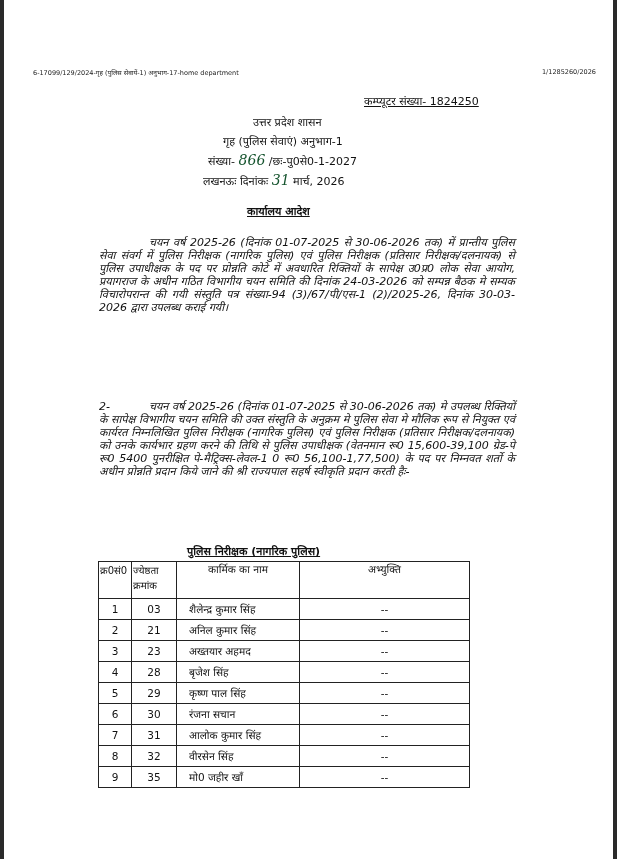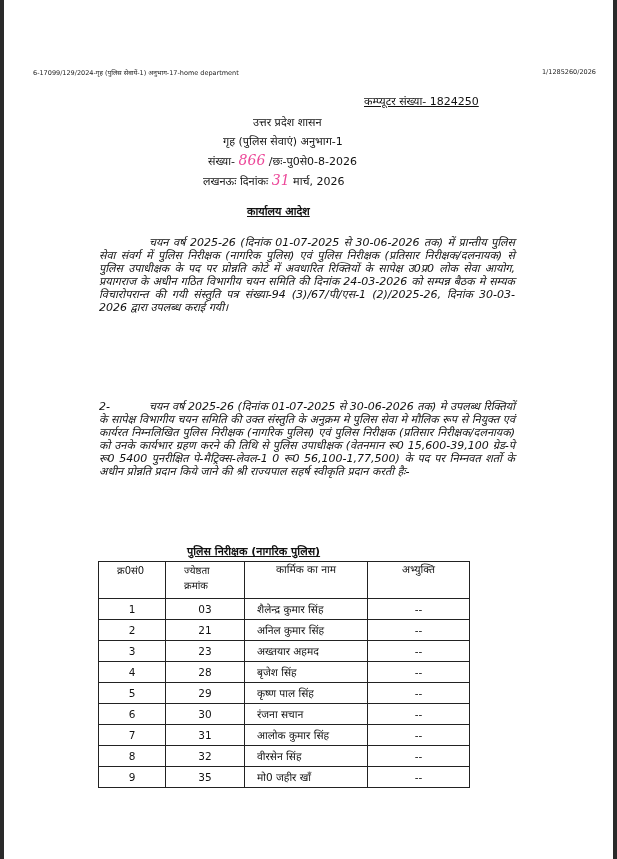--- a/index.html
+++ b/index.html
@@ -12,34 +12,34 @@
   .edge-right { position: absolute; right: 0; top: 0; width: 4px; height: 859px; background: #2a2a2a; }
   .hdr { position: absolute; top: 24px; font-size: 6.5px; color: #222; margin-top: 44px; }
   .hdr-left { left: 33px; }
   .hdr-right { right: 21px; }
   .computer-no { position: absolute; left: 364px; top: 93px; font-size: 11px; text-decoration: underline; }
   .center-block { position: absolute; left: 203px; top: 113px; width: 190px; font-size: 11px; line-height: 19px; }
   .center-block div { white-space: nowrap; }
   .l1 { padding-left: 50px; }
   .l2 { padding-left: 20px; }
   .l3 { padding-left: 5px; }
-  .hand { font-family: "DejaVu Serif", serif; font-style: italic; font-size: 14px; color: #ec4899; }
+  .hand { font-family: "DejaVu Serif", serif; font-style: italic; font-size: 14px; color: #14532d; }
   .office-order { position: absolute; left: 247px; top: 203px; font-size: 11px; font-weight: bold; text-decoration: underline; }
   .para { position: absolute; left: 99px; width: 416px; font-size: 11px; line-height: 13px; text-align: justify; font-style: italic; }
   .p1 { top: 236px; text-indent: 50px; }
   .p2 { top: 400px; }
   .p2 .num { display: inline-block; width: 50px; }
   .table-title { position: absolute; left: 187px; top: 543px; font-size: 11px; text-decoration: underline; font-weight: bold; }
   table.list {
     position: absolute; left: 98px; top: 561px; width: 372px;
     border-collapse: collapse; font-size: 10.5px;
   }
   table.list th, table.list td { border: 1px solid #222; padding: 0 3px; height: 20px; }
   table.list th { font-weight: normal; vertical-align: top; height: 34px; text-align: center; }
-  table.list th.c1, table.list th.c2 { text-align: left; padding: 1px 18px; font-size: 10px; line-height: 15px; }
+  table.list th.c1, table.list th.c2 { text-align: left; padding: 1px 1px; font-size: 10px; line-height: 15px; }
   table.list td { text-align: center; }
   table.list td.name { text-align: left; padding-left: 12px; }
   .c1 { width: 30px; }
   .c2 { width: 42px; }
   .c3 { width: 116px; }
 </style>
 </head>
 <body>
 
 <div class="edge-left"></div>
@@ -49,21 +49,21 @@
 <div class="hdr hdr-right">1/1285260/2026</div>
 
 <div class="computer-no">कम्प्यूटर संख्या- 1824250</div>
 
 <div class="center-block">
   <div class="l1">उत्तर प्रदेश  शासन</div>
   <div class="l2">गृह (पुलिस सेवाएं) अनुभाग-1</div>
   <div class="l3">
     <span>संख्या-</span>
     <span class="hand">866</span>
-    <span>/छः-पु0से0-8-2026</span>
+    <span>/छः-पु0से0-1-2027</span>
   </div>
   <div>
     <span>लखनऊः दिनांकः</span>
     <span class="hand">31</span>
     <span>मार्च, 2026</span>
   </div>
 </div>
 
 <div class="office-order">कार्यालय आदेश</div>
 

